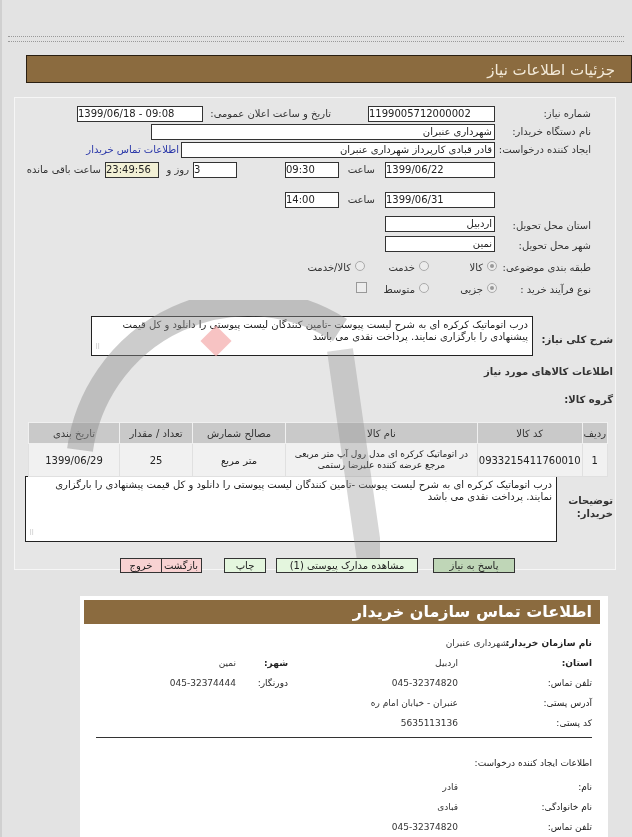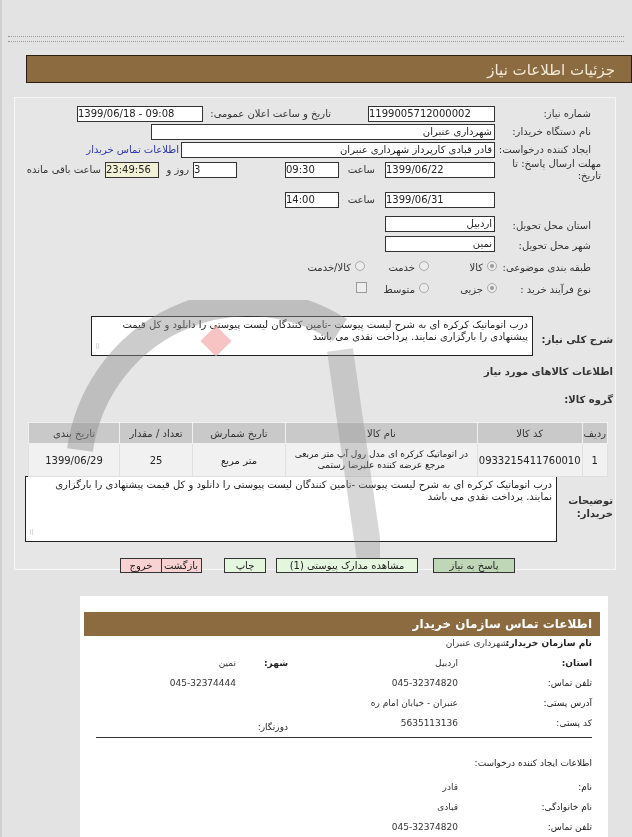--- a/index.html
+++ b/index.html
@@ -21,21 +21,21 @@
   .bold{font-weight:bold;}
   table.items{position:absolute;left:28px;top:422px;width:580px;border-collapse:collapse;font-size:10px;}
   table.items th{background:#c9c9c9;color:#333;font-weight:normal;height:18px;border:1px solid #f0f0f0;}
   table.items td{background:#f1f1f1;height:30px;border:1px solid #e0e0e0;text-align:center;}
   .btn{position:absolute;height:13px;border:1px solid #333;font-size:10px;line-height:13px;text-align:center;cursor:pointer;}
   .btn.green{background:#e4f6de;}
   .btn.dkgreen{background:#bfd6b7;}
   .btn.pink{background:#f8d2d2;}
   .wm{position:absolute;pointer-events:none;}
   .contact{position:absolute;left:80px;top:596px;width:528px;height:241px;background:#fff;}
-  .contact-head{position:absolute;left:4px;top:4px;width:516px;height:24px;background:#8b6b3f;color:#fff;font-size:12px;font-weight:bold;line-height:24px;padding-right:8px;box-sizing:border-box;margin-top:12px;}
+  .contact-head{position:absolute;left:4px;top:4px;width:516px;height:24px;background:#8b6b3f;color:#fff;font-size:16px;font-weight:bold;line-height:24px;padding-right:8px;box-sizing:border-box;}
   .cl{position:absolute;font-size:9px;color:#222;white-space:nowrap;}
   .cl.b{font-weight:bold;}
   .cv{position:absolute;font-size:9px;color:#333;white-space:nowrap;}
   .hr{position:absolute;left:16px;top:141px;width:496px;height:1px;background:#333;}
 </style>
 </head>
 <body>
 
 <div class="leftline"></div>
 <div class="dots"></div>
@@ -48,21 +48,20 @@
   <span class="lbl" style="right:284px;top:10px;">تاریخ و ساعت اعلان عمومی:</span>
   <div class="box" style="right:412px;top:8px;width:124px;direction:ltr;">1399/06/18 - 09:08</div>
 
   <span class="lbl" style="right:24px;top:28px;">نام دستگاه خریدار:</span>
   <div class="box r" style="right:120px;top:26px;width:340px;">شهرداری عنبران</div>
 
   <span class="lbl" style="right:24px;top:46px;">ایجاد کننده درخواست:</span>
   <div class="box r" style="right:120px;top:44px;width:310px;">قادر قبادی کارپرداز شهرداری عنبران</div>
   <span class="link" style="right:436px;top:46px;">اطلاعات تماس خریدار</span>
 
-  <span class="lbl" style="right:14px;top:60px;width:104px;white-space:normal;line-height:12px;">مهلت ارسال پاسخ: تا تاریخ:</span>
   <div class="box" style="right:120px;top:64px;width:108px;">1399/06/22</div>
   <span class="lbl" style="right:240px;top:66px;">ساعت</span>
   <div class="box" style="right:276px;top:64px;width:52px;">09:30</div>
   <div class="box" style="right:378px;top:64px;width:42px;">3</div>
   <span class="lbl" style="right:426px;top:66px;">روز و</span>
   <div class="box yellow" style="right:456px;top:64px;width:52px;">23:49:56</div>
   <span class="lbl" style="right:514px;top:66px;">ساعت باقی مانده</span>
 
   <div class="box" style="right:120px;top:94px;width:108px;">1399/06/31</div>
   <span class="lbl" style="right:240px;top:96px;">ساعت</span>
@@ -105,21 +104,21 @@
     <span class="resize">⠿</span>
   </div>
 </div>
 
 <table class="items">
   <thead>
     <tr>
       <th style="width:20px;">ردیف</th>
       <th style="width:74px;">کد کالا</th>
       <th>نام کالا</th>
-      <th style="width:90px;">تاریخ شمارش</th>
+      <th style="width:90px;">مصالح شمارش</th>
       <th style="width:70px;">تعداد / مقدار</th>
       <th style="width:88px;">تاریخ بندی</th>
     </tr>
   </thead>
   <tbody>
     <tr>
       <td>1</td>
       <td>0933215411760010</td>
       <td style="font-size:9px;line-height:11px;padding:0 4px;">در اتوماتیک کرکره ای مدل رول آپ متر مربعی مرجع عرضه کننده علیرضا رستمی</td>
       <td>متر مربع</td>
@@ -147,21 +146,21 @@
   <span class="cl b" style="right:16px;top:42px;">نام سازمان خریدار:</span>
   <span class="cv" style="right:100px;top:42px;">شهرداری عنبران</span>
 
   <span class="cl b" style="right:16px;top:62px;">استان:</span>
   <span class="cv" style="right:150px;top:62px;">اردبیل</span>
   <span class="cl b" style="right:320px;top:62px;">شهر:</span>
   <span class="cv" style="right:372px;top:62px;">نمین</span>
 
   <span class="cl" style="right:16px;top:82px;">تلفن تماس:</span>
   <span class="cv" style="right:150px;top:82px;direction:ltr;">045-32374820</span>
-  <span class="cl" style="right:320px;top:82px;margin-top:44px;">دورنگار:</span>
+  <span class="cl" style="right:320px;top:82px;">دورنگار:</span>
   <span class="cv" style="right:372px;top:82px;direction:ltr;">045-32374444</span>
 
   <span class="cl" style="right:16px;top:102px;">آدرس پستی:</span>
   <span class="cv" style="right:150px;top:102px;">عنبران - خیابان امام ره</span>
 
   <span class="cl" style="right:16px;top:122px;">کد پستی:</span>
   <span class="cv" style="right:150px;top:122px;">5635113136</span>
 
   <div class="hr"></div>
 

